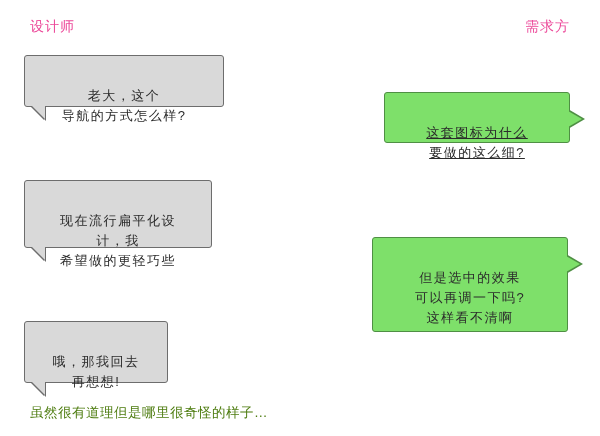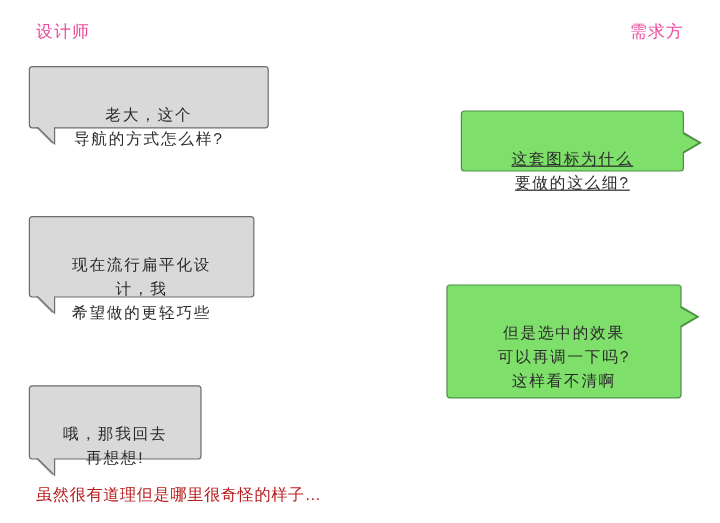--- a/index.html
+++ b/index.html
@@ -91,21 +91,21 @@
   #b3 { left: 24px;  top: 305px; width: 144px; height: 62px; margin-top: 16px; }
 
   #b4 { left: 384px; top: 92px;  width: 186px; height: 51px; text-decoration: underline; }
   #b5 { left: 372px; top: 237px; width: 196px; height: 95px; }
 
   .footnote {
     position: absolute;
     left: 30px;
     top: 404px;
     font-size: 13.5px;
-    color: #b91c1c;
+    color: #4d7c0f;
     letter-spacing: 0.5px;
     white-space: nowrap;
   }
 </style>
 </head>
 <body>
 
 <div id="stage">
 
   <div class="col-title title-left">设计师</div>

